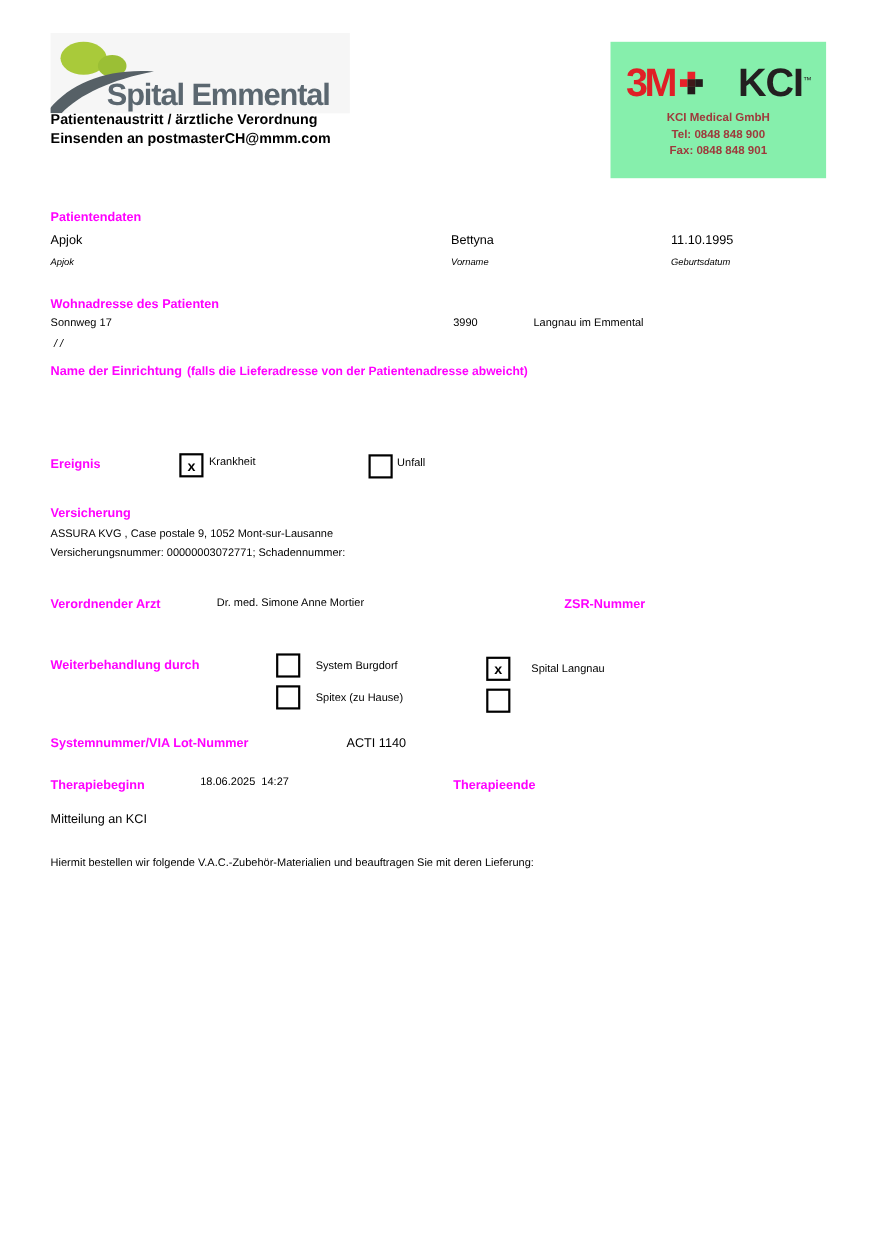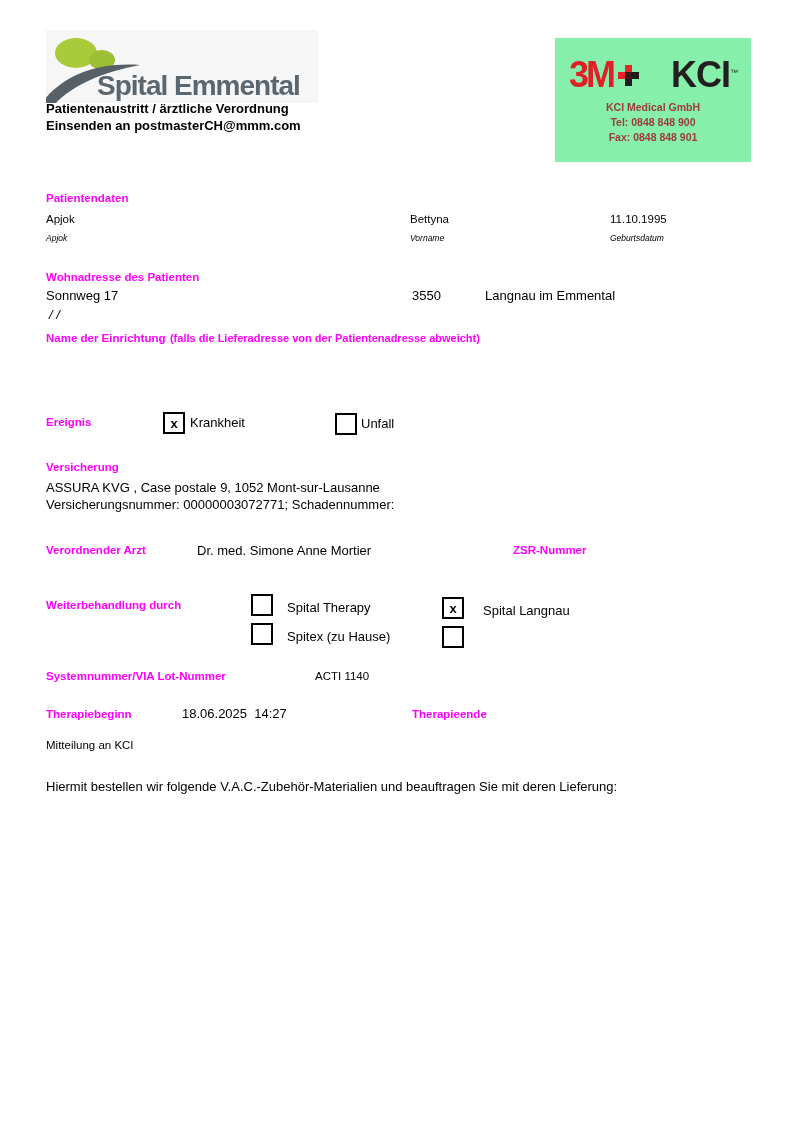--- a/index.html
+++ b/index.html
@@ -28,21 +28,21 @@
   .kci-brand{margin-top:22px;display:flex;align-items:center;justify-content:center;gap:5px;}
   .kci-3m{font-size:36px;font-weight:900;color:#e01f26;letter-spacing:-3px;line-height:30px;}
   .kci-kci{font-size:36px;font-weight:900;color:#231f20;letter-spacing:-1px;line-height:30px;position:relative;margin-left:27px;}
   .kci-tm{font-size:8px;font-weight:normal;vertical-align:top;position:relative;top:-2px;}
   .kci-contact{margin-top:10px;font-size:10.5px;line-height:15px;color:#9e3a3c;font-weight:bold;}
 
   
   .h-magenta{font-size:11.5px;font-weight:bold;color:var(--magenta);white-space:nowrap;}
   .h-note{font-size:11px;font-weight:bold;color:var(--magenta);}
   .val-b{font-size:11.5px;font-weight:normal;white-space:nowrap;}
-  .val{font-size:13px;white-space:nowrap;}
+  .val{font-size:10px;white-space:nowrap;}
   .lbl-i{font-size:8.5px;font-style:italic;white-space:nowrap;}
   .pre{white-space:pre;}
 
   
   .cbx{
     width:18px;height:18px;border:2.5px solid #000;background:#fff;
     display:flex;align-items:center;justify-content:center;
     font-size:13px;font-weight:bold;line-height:1;
   }
 </style>
@@ -87,21 +87,21 @@
   <div class="abs h-magenta" style="left:46px;top:192px">Patientendaten</div>
   <div class="abs val-b" style="left:46px;top:213px">Apjok</div>
   <div class="abs val-b" style="left:410px;top:213px">Bettyna</div>
   <div class="abs val-b" style="left:610px;top:213px">11.10.1995</div>
   <div class="abs lbl-i" style="left:46px;top:233px">Apjok</div>
   <div class="abs lbl-i" style="left:410px;top:233px">Vorname</div>
   <div class="abs lbl-i" style="left:610px;top:233px">Geburtsdatum</div>
 
   <div class="abs h-magenta" style="left:46px;top:271px">Wohnadresse des Patienten</div>
   <div class="abs val" style="left:46px;top:288px">Sonnweg 17</div>
-  <div class="abs val" style="left:412px;top:288px">3550</div>
+  <div class="abs val" style="left:412px;top:288px">3990</div>
   <div class="abs val" style="left:485px;top:288px">Langnau im Emmental</div>
   <div class="abs val pre" style="left:49px;top:307px;font-style:italic">/ /</div>
 
   <div class="abs" style="left:46px;top:328px;white-space:nowrap">
     <span class="h-magenta">Name der Einrichtung</span>
     <span class="h-note">(falls die Lieferadresse von der Patientenadresse abweicht)</span>
   </div>
 
   <div class="abs h-magenta" style="left:46px;top:416px">Ereignis</div>
   <div class="abs cbx" style="left:163px;top:412px">
@@ -114,21 +114,21 @@
   <div class="abs h-magenta" style="left:46px;top:461px">Versicherung</div>
   <div class="abs val" style="left:46px;top:480px">ASSURA KVG , Case postale 9, 1052 Mont-sur-Lausanne</div>
   <div class="abs val" style="left:46px;top:497px">Versicherungsnummer: 00000003072771; Schadennummer:</div>
 
   <div class="abs h-magenta" style="left:46px;top:544px">Verordnender Arzt</div>
   <div class="abs val" style="left:197px;top:543px">Dr. med. Simone Anne Mortier</div>
   <div class="abs h-magenta" style="left:513px;top:544px">ZSR-Nummer</div>
 
   <div class="abs h-magenta" style="left:46px;top:599px">Weiterbehandlung durch</div>
   <div class="abs cbx" style="left:251px;top:594px"></div>
-  <div class="abs val" style="left:287px;top:600px">Spital Therapy</div>
+  <div class="abs val" style="left:287px;top:600px">System Burgdorf</div>
   <div class="abs cbx" style="left:442px;top:597px">
       <span>x</span>
     </div>
   <div class="abs val" style="left:483px;top:603px">Spital Langnau</div>
   <div class="abs cbx" style="left:251px;top:623px"></div>
   <div class="abs val" style="left:287px;top:629px">Spitex (zu Hause)</div>
   <div class="abs cbx" style="left:442px;top:626px"></div>
 
   <div class="abs h-magenta" style="left:46px;top:670px">Systemnummer/VIA Lot-Nummer</div>
   <div class="abs val-b" style="left:315px;top:670px">ACTI 1140</div>

